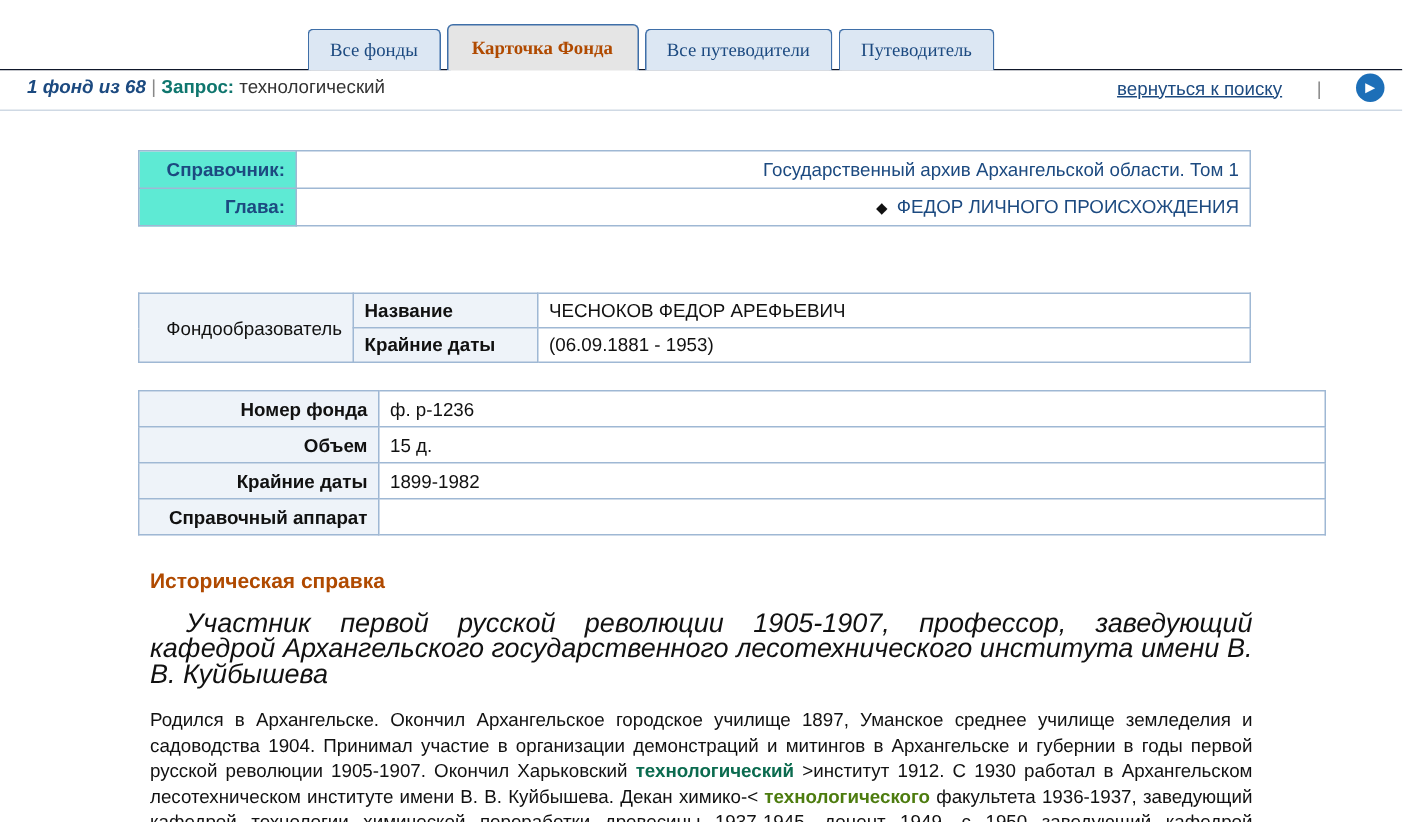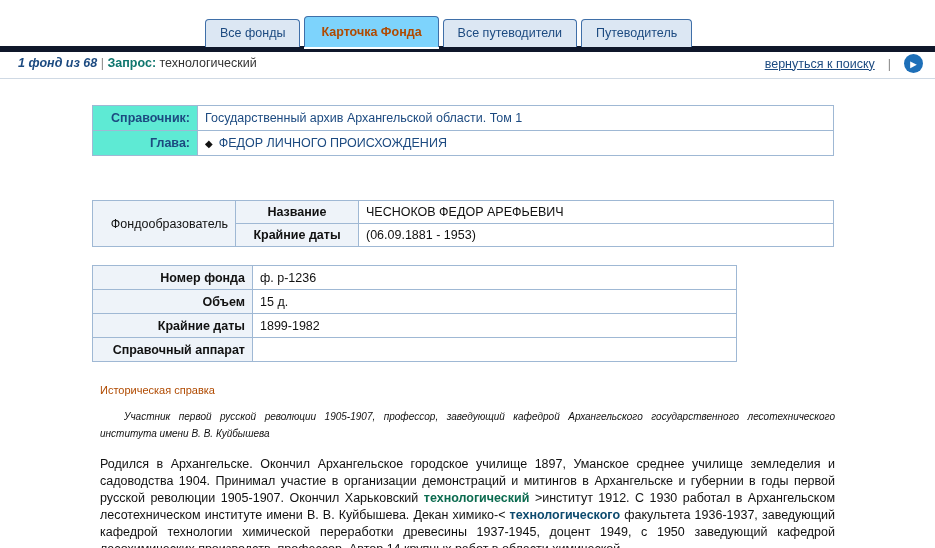--- a/index.html
+++ b/index.html
@@ -13,22 +13,23 @@
     width: 935px;
     height: 548px;
     overflow: hidden;
     background: #ffffff;
   }
 
   
   .tabbar {
     position: relative;
     height: 46px;
-    border-bottom: 6px solid #0f172a;
-    background: #ffffff;
+    border-bottom: 1px solid #0f172a;
+    background: #ffffff;
+    font-family: Liberation Serif, serif;
   }
   .tabs {
     position: absolute;
     left: 205px;
     bottom: -1px;
     display: flex;
     align-items: flex-end;
     gap: 4px;
   }
   .tab {
@@ -37,21 +38,21 @@
     background: #dce7f3;
     color: #1c4a80;
     font-size: 12.5px;
     padding: 6px 14px 6px 14px;
     border-radius: 4px 4px 0 0;
     white-space: nowrap;
     cursor: pointer;
     line-height: 15px;
   }
   .tab.active {
-    background: #7dd3fc;
+    background: #e5e5e5;
     color: #b04a00;
     font-weight: bold;
     padding: 8px 16px 7px 16px;
     position: relative;
     z-index: 3;
     box-shadow: 0 2px 0 0 #ffffff;
   }
 
   
   .querybar {
@@ -77,21 +78,21 @@
     color: #0f766e;
     font-weight: bold;
   }
   .query-value { color: #333; }
   .query-right {
     position: absolute;
     right: 12px;
     top: 2px;
     display: flex;
     align-items: center;
-    gap: 13px;
+    gap: 23px;
     font-size: 12.5px;
   }
   .back-link {
     color: #1c4a80;
     text-decoration: underline;
     cursor: pointer;
   }
   .pipe { color: #888; }
   .arrow-btn {
     width: 19px;
@@ -125,20 +126,21 @@
   td.lbl {
     background: #5eead4;
     color: #1c4a80;
     font-weight: bold;
     text-align: right;
     white-space: nowrap;
     width: 90px;
   }
   td.val {
     color: #1c4a80;
+    text-align: right;
   }
   .spacer-18 { height: 18px; }
   .spacer-26 { height: 26px; }
 
   .chapter-item {
     color: #1c4a80;
     text-decoration: none;
   }
   .bullet {
     color: #111;
@@ -162,35 +164,35 @@
     background: #eef3f9;
     font-weight: normal;
     color: #111;
     text-align: right;
     width: 128px;
   }
   td.sub {
     background: #eef3f9;
     font-weight: bold;
     color: #111;
-    text-align: center;
+    text-align: left;
     width: 108px;
     white-space: nowrap;
     line-height: 14px;
   }
   td.subval {
     color: #111;
     background: #ffffff;
   }
 
   
   table.grid3 {
     border-collapse: collapse;
     margin: 0 0 0 92px;
-    width: 645px;
+    width: 792px;
   }
   table.grid3 td {
     border: 1px solid #9fb8d4;
     font-size: 12.5px;
     padding: 3px 7px;
     height: 17px;
   }
   td.lbl3 {
     background: #eef3f9;
     font-weight: bold;
@@ -198,46 +200,46 @@
     text-align: right;
     width: 145px;
     white-space: nowrap;
   }
   td.val3 { color: #111; }
 
   
   .hist-wrap { margin: 0 100px 0 92px; }
   .hist-title {
     color: #b04a00;
-    font-weight: normal;
-    font-size: 11px;
+    font-weight: bold;
+    font-size: 14px;
     margin: 22px 0 12px 8px;
   }
   .hist-italic {
     font-style: italic;
-    font-size: 10px;
+    font-size: 18px;
     color: #111;
     text-align: justify;
     line-height: 17px;
     margin: 0 0 14px 8px;
     text-indent: 24px;
   }
   .hist-body {
     font-size: 12.5px;
     color: #111;
     text-align: justify;
     line-height: 17px;
     margin: 0 0 0 8px;
   }
   .hl {
     color: #0b6b4f;
     font-weight: bold;
   }
   .hl2 {
-    color: #0c4a6e;
+    color: #4d7c0f;
     font-weight: bold;
   }
 </style>
 </head>
 <body>
 
 <div id="page">
 
   <div class="tabbar">
     <div class="tabs">

